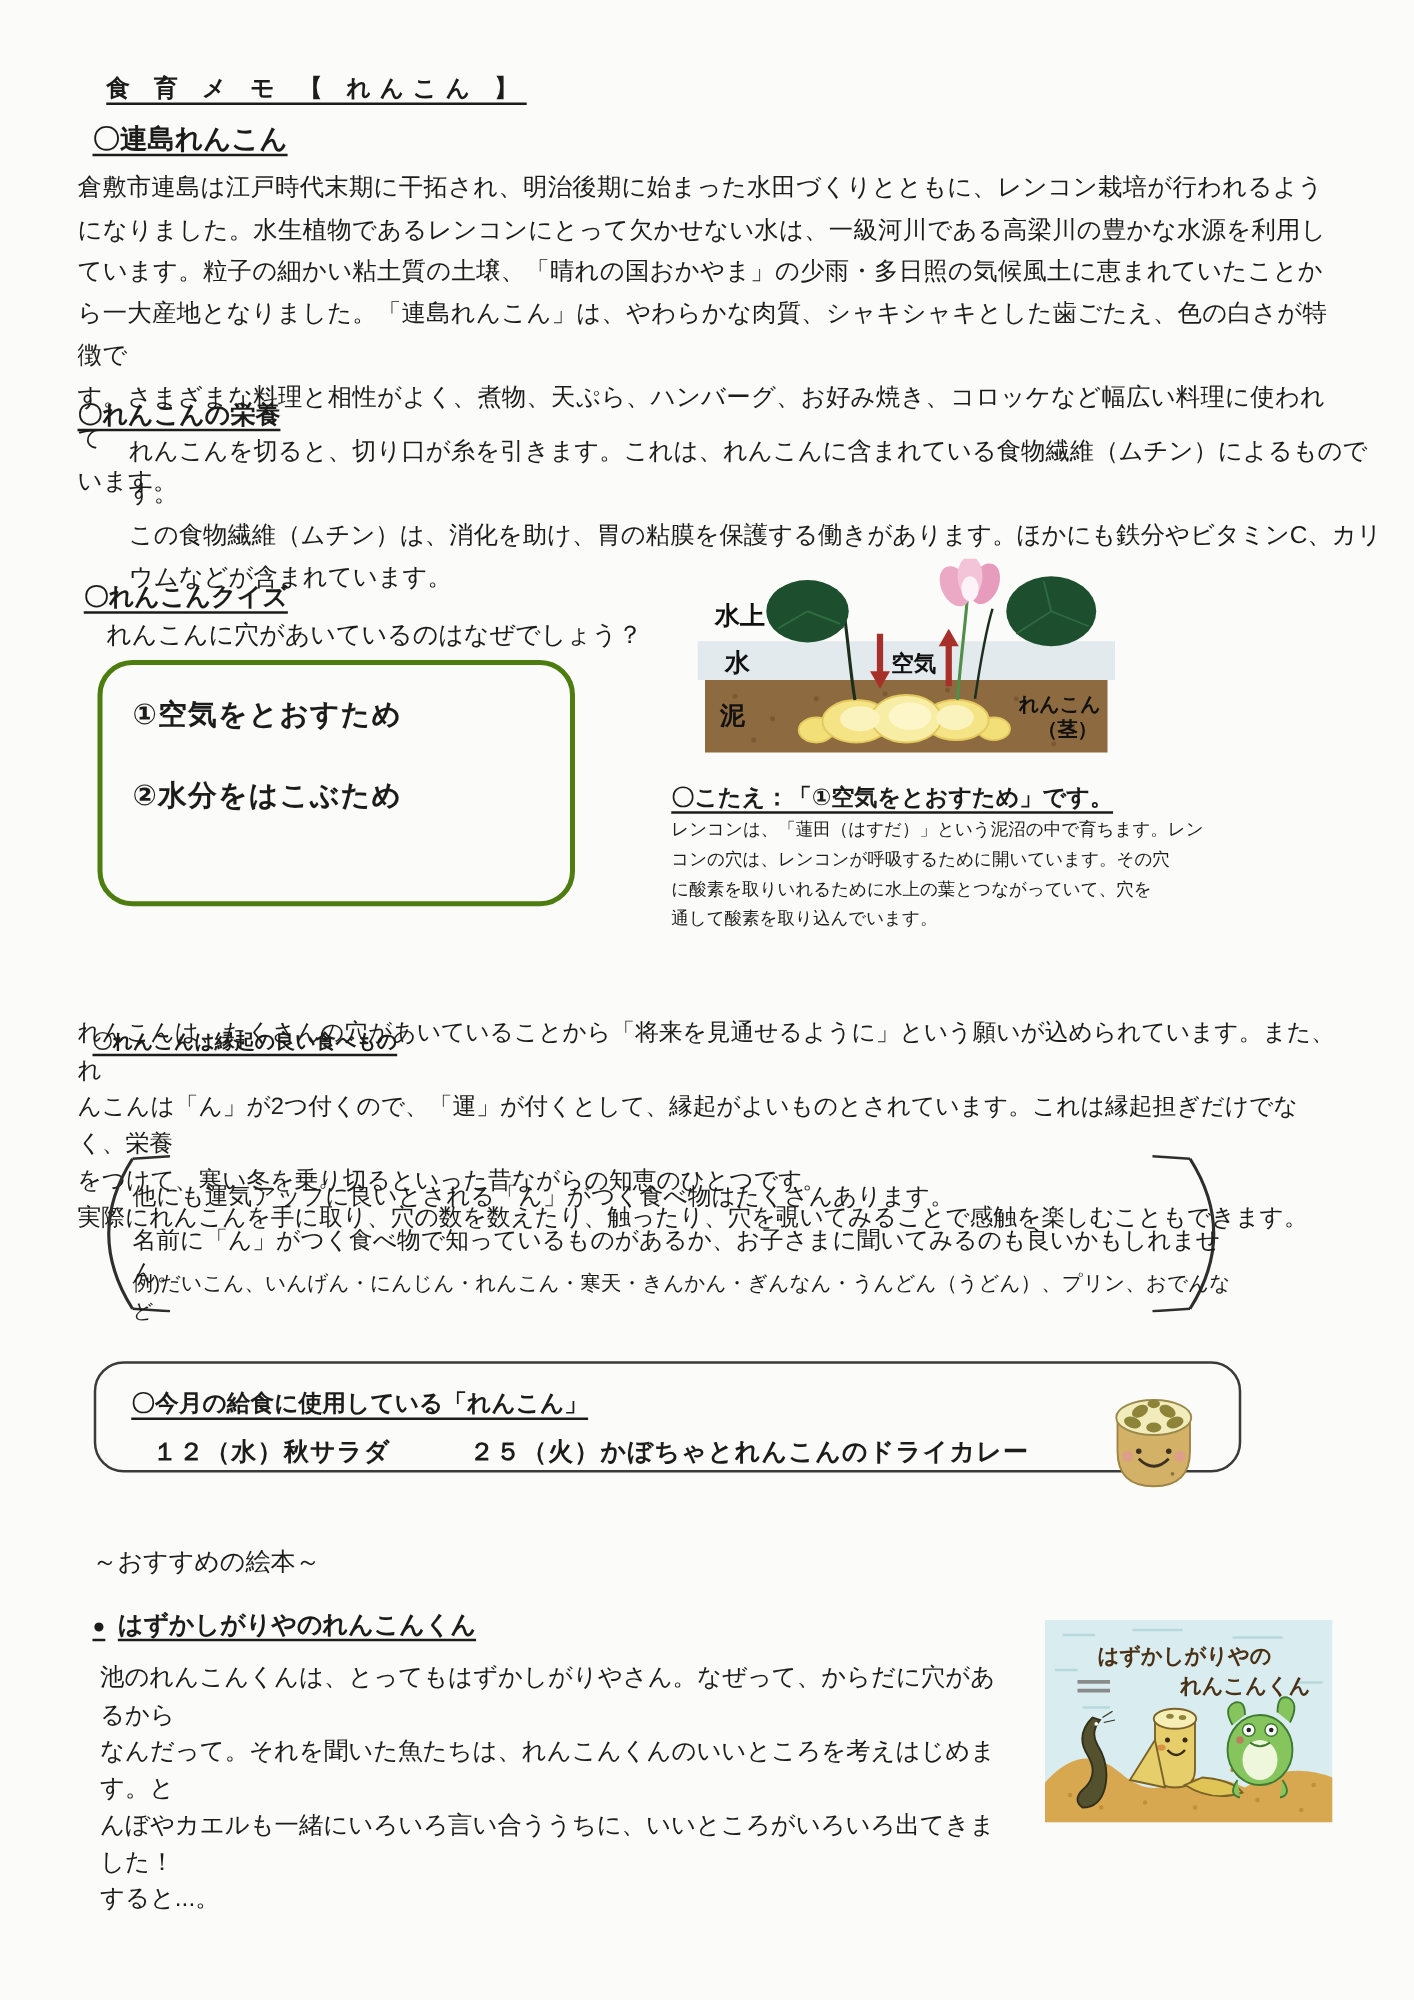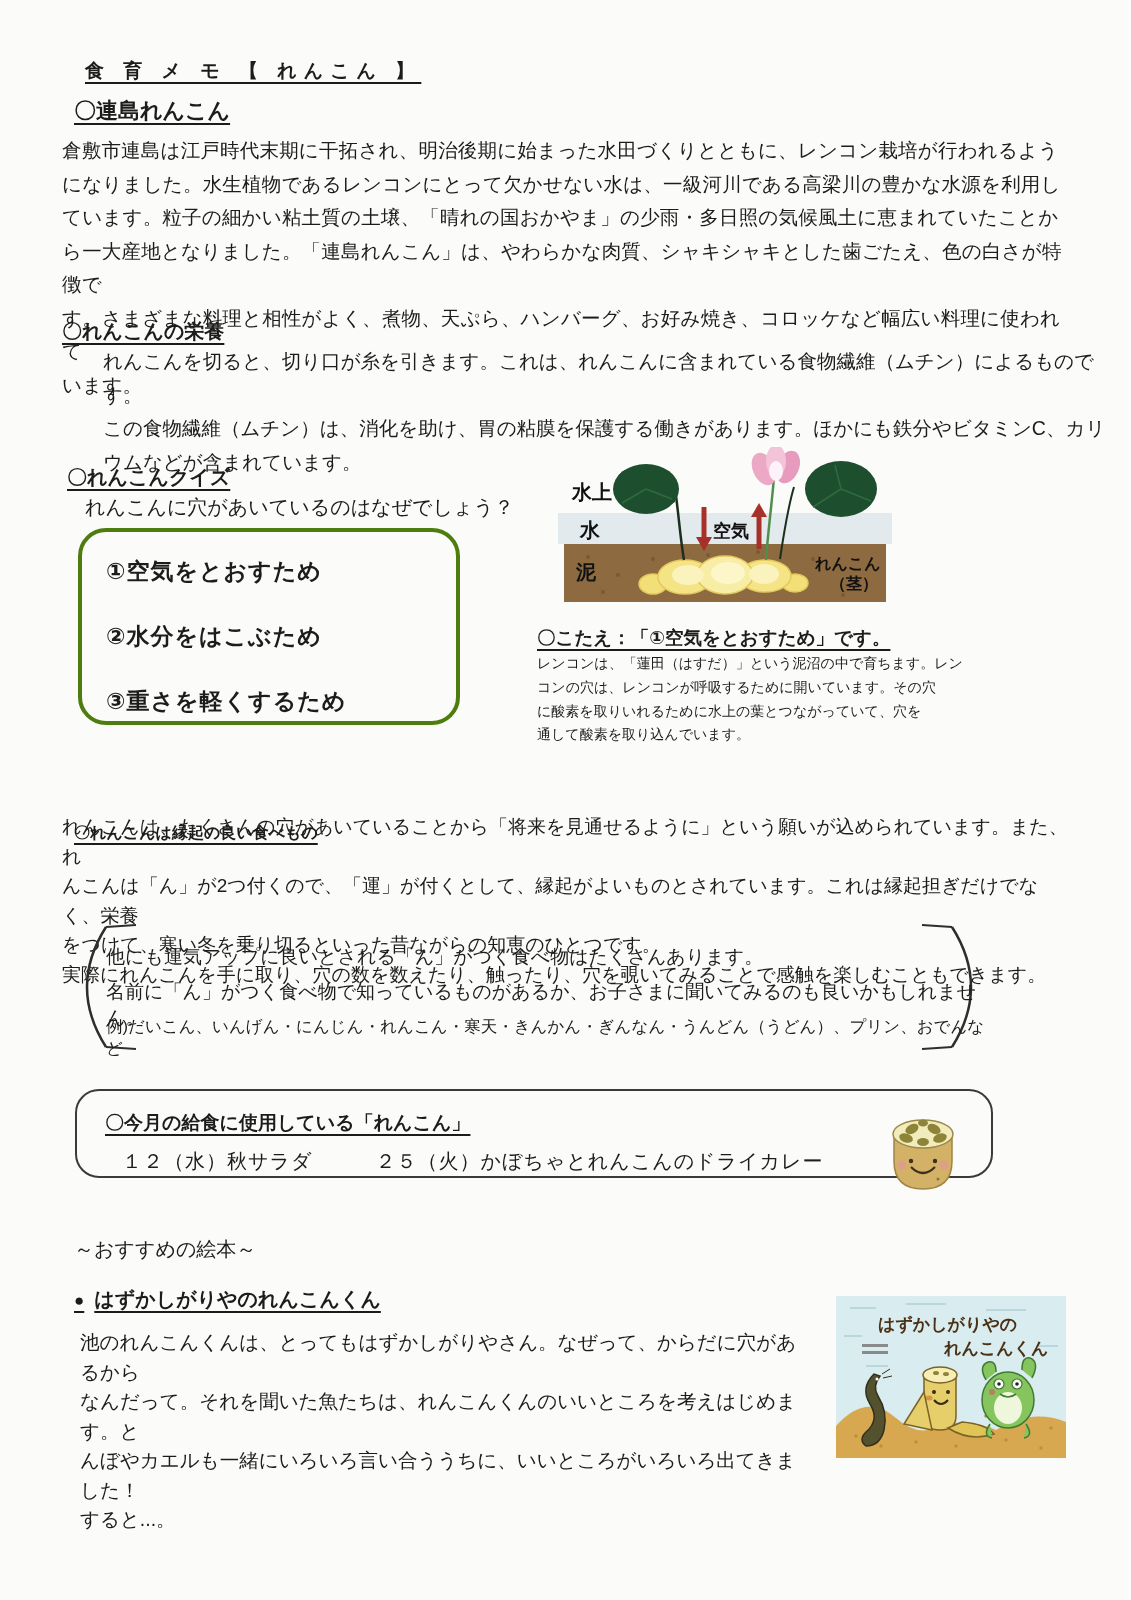--- a/index.html
+++ b/index.html
@@ -44,21 +44,21 @@
   .paren-svg { position:absolute; left:0; top:0; }
   .note-1 { position:absolute; left:40px; top:20px; font-size:19px;text-align:center; }
   .note-2 { position:absolute; left:40px; top:55px; font-size:19px; }
   .note-ex { position:absolute; left:40px; top:92px; font-size:16.5px; }
 
   .menu-box {
     left:75px; top:1089px; width:918px; height:89px;
     border:2px solid #3a3a3a; border-radius:24px;
   }
   .menu-head { position:absolute; left:28px; top:19px; font-size:19px; }
-  .menu-items { position:absolute; left:45px; top:57px; font-size:20px; font-weight:normal; letter-spacing:1px; }
+  .menu-items { position:absolute; left:45px; top:57px; font-size:20px; font-weight:bold; letter-spacing:1px; }
   .menu-mascot { position:absolute; left:805px; top:18px; }
 
   .h-books { left:74px; top:1236px; font-size:20px; }
   .h-booktitle { left:74px; top:1286px; font-size:20px; }
   .h-booktitle .bullet { font-size:17px; margin-right:10px; }
   .p-book { left:80px; top:1328px; width:735px; font-size:19.5px; line-height:29.5px; }
   .book-cover { left:836px; top:1296px; width:230px; height:162px; }
 </style>
 </head>
 <body>
@@ -77,21 +77,20 @@
 <div class="abs p-eiyou pre">れんこんを切ると、切り口が糸を引きます。これは、れんこんに含まれている食物繊維（ムチン）によるものです。
 この食物繊維（ムチン）は、消化を助け、胃の粘膜を保護する働きがあります。ほかにも鉄分やビタミンC、カリ
 ウムなどが含まれています。</div>
 
 <div class="abs h-quiz u b">〇れんこんクイズ</div>
 <div class="abs quiz-q">れんこんに穴があいているのはなぜでしょう？</div>
 
 <div class="abs quiz-box">
   <div class="quiz-opt opt-0">①空気をとおすため</div>
   <div class="quiz-opt opt-1">②水分をはこぶため</div>
-  <div class="quiz-opt opt-2">③重さを軽くするため</div>
 </div>
 
 <div class="abs diagram">
   <svg width="334" height="158" viewBox="0 0 334 158">
 
     <rect x="0" y="66" width="334" height="31" fill="#e2eaee"></rect>
 
     <rect x="6" y="97" width="322" height="58" fill="#8d6a3f"></rect>
 
     <g fill="#7a5a33">

